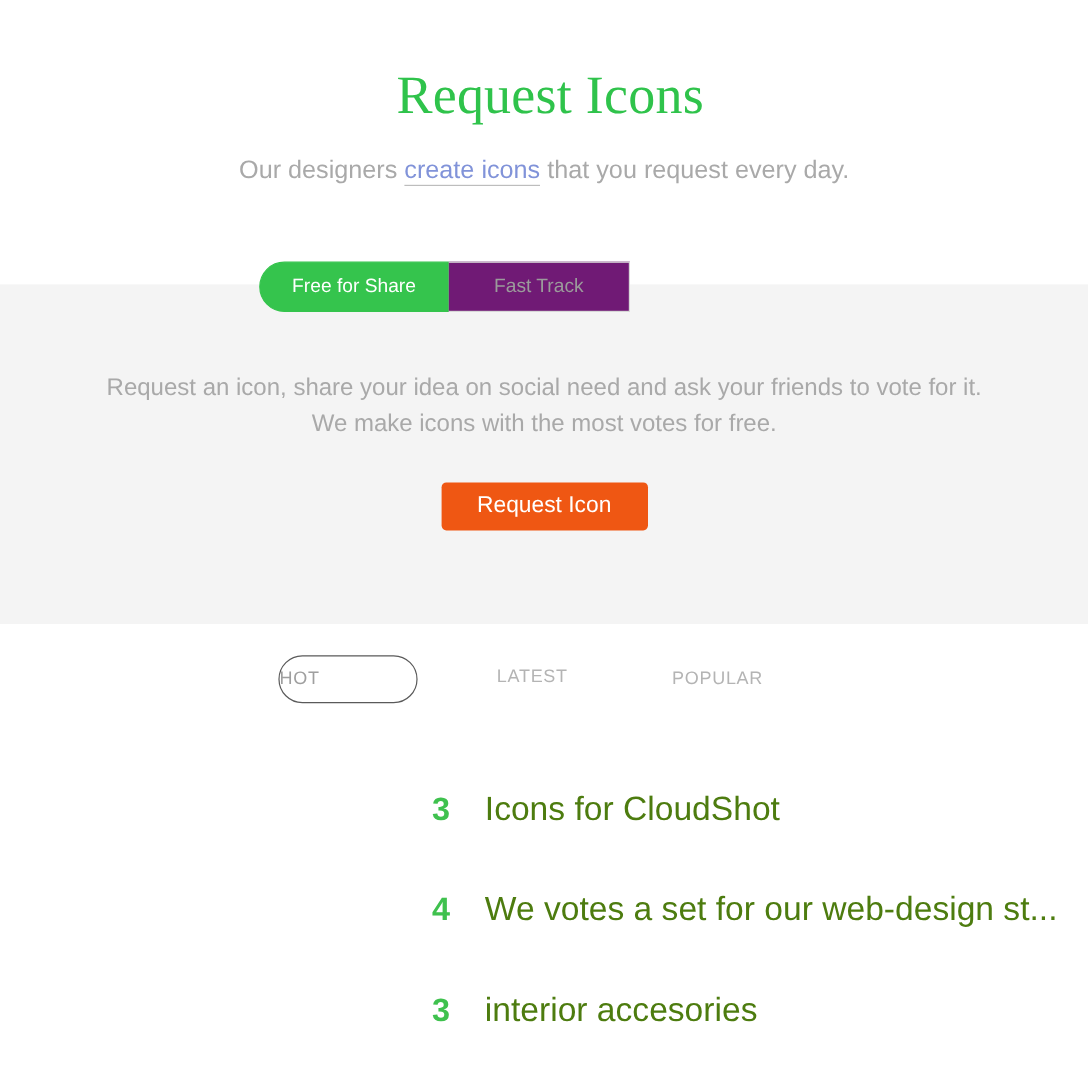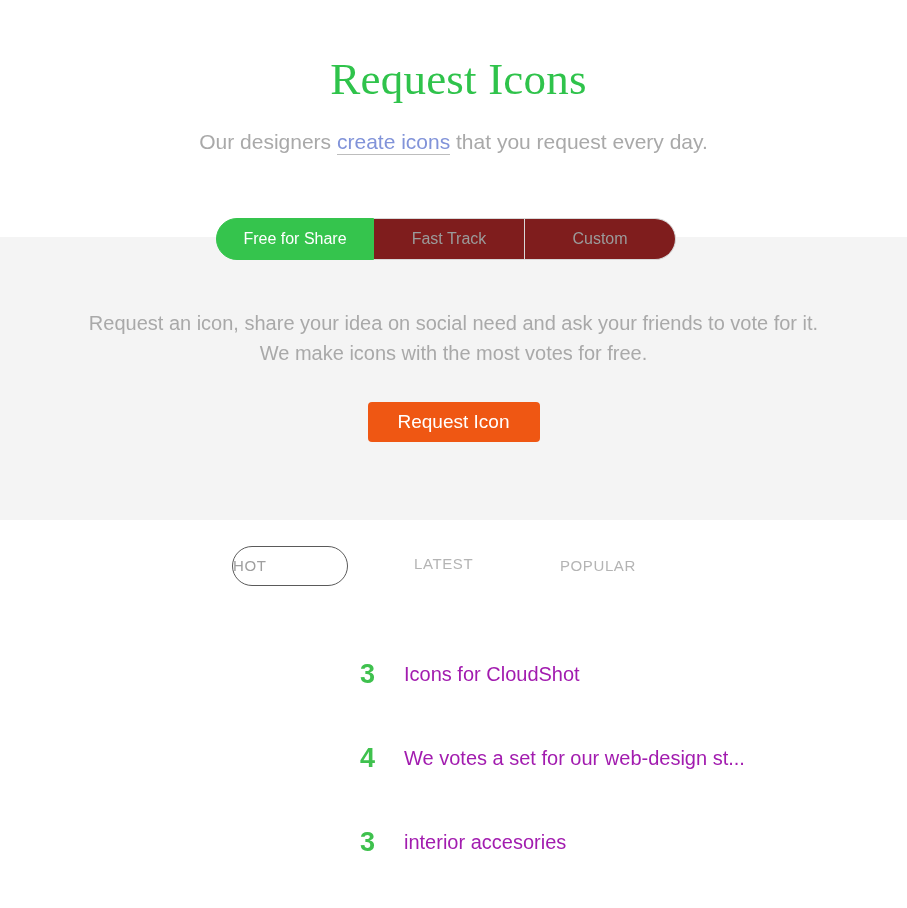--- a/index.html
+++ b/index.html
@@ -63,21 +63,21 @@
     height: 42px;
     display: flex;
     z-index: 5;
   }
   .tab {
     height: 42px;
     display: flex;
     align-items: center;
     justify-content: center;
     font-size: 16px;
-    background: #7f1d1d;
+    background: #701a75;
     border: 1px solid #d8d8d8;
     border-left: none;
     color: #9b9b9b;
     cursor: pointer;
     user-select: none;
     white-space: nowrap;
   }
   .tab.first {
     border-left: 1px solid #d8d8d8;
     border-top-left-radius: 21px;
@@ -190,42 +190,41 @@
   .vote-count {
     width: 404px;
     text-align: right;
     padding-right: 29px;
     font-size: 27px;
     font-weight: 700;
     color: #3fc14e;
     flex: none;
   }
   .request-title {
-    font-size: 20px;
-    color: #a21caf;
+    font-size: 28px;
+    color: #4d7c0f;
     font-weight: 400;
     white-space: nowrap;
     overflow: hidden;
     text-overflow: ellipsis;
     max-width: 490px;
     line-height: 1.2;
   }
 </style>
 </head>
 <body>
 
 <div class="header-band">
   <h1 class="page-title">Request Icons</h1>
 
   <p class="subtitle"><span>Our designers </span><a class="sub-link" href="#">create icons</a><span> that you request every day.</span></p>
 
   <div class="tabgroup">
     <div class="tab first active tab-w1">Free for Share</div>
     <div class="tab tab-w2">Fast Track</div>
-    <div class="tab last tab-w3">Custom</div>
   </div>
 </div>
 
 <div class="promo-band">
   <p class="promo-text">
     <span>Request an icon, share your idea on social need and ask your friends to vote for it.</span><br>
     <span>We make icons with the most votes for free.</span>
   </p>
   <div class="promo-btn-wrap">
     <button class="request-btn">Request Icon</button>

